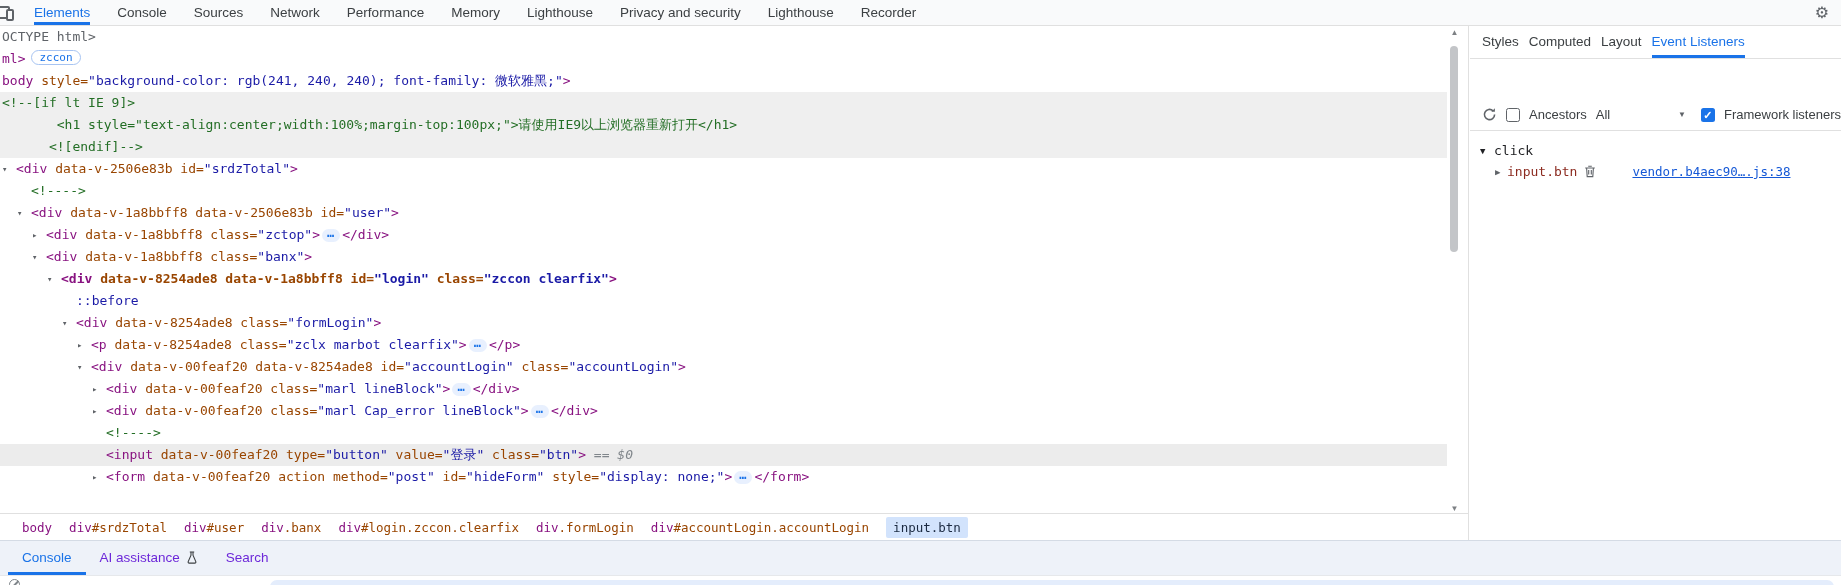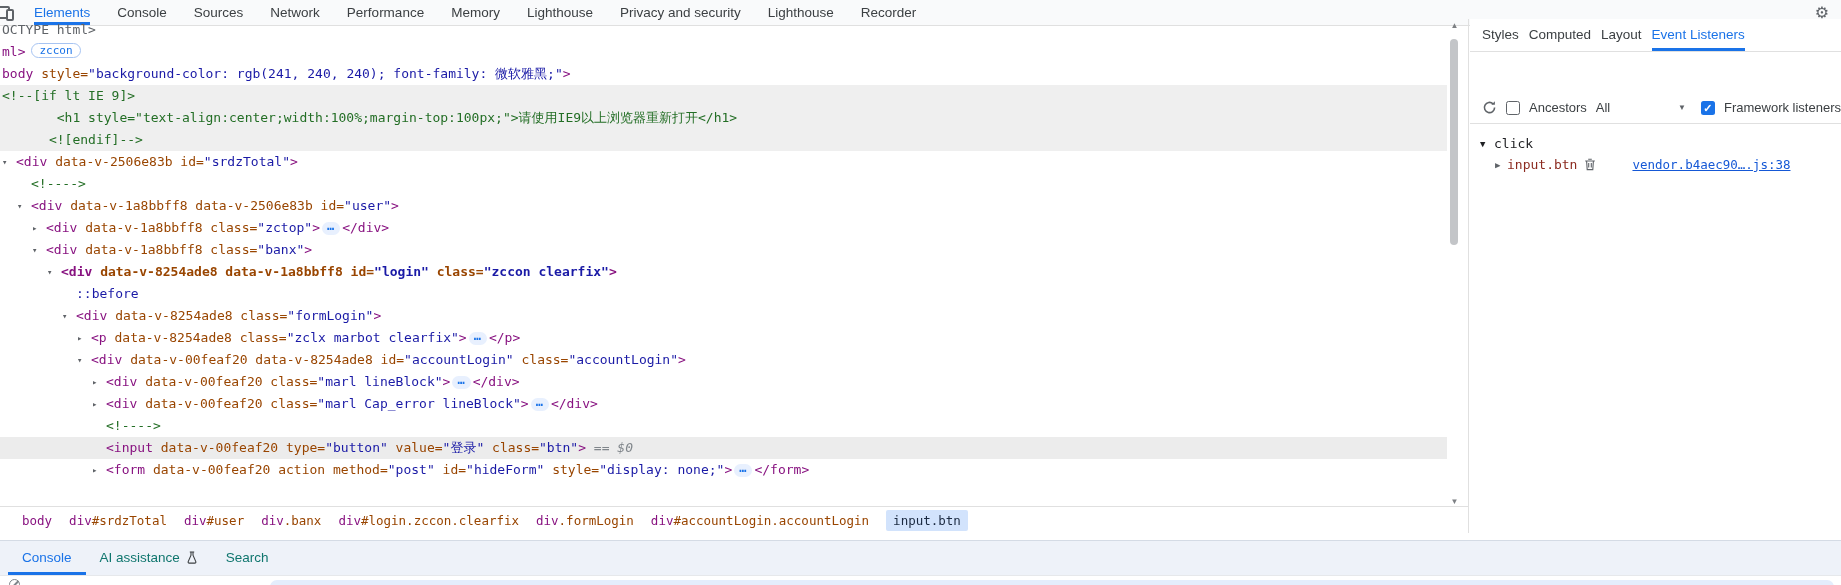--- a/index.html
+++ b/index.html
@@ -18,21 +18,21 @@
   .devicon{position:relative;width:34px;flex:0 0 34px;}
   .devicon .r1{position:absolute;left:-6px;top:6px;width:16px;height:13px;border:2px solid #5f6368;border-radius:2px;}
   .devicon .r2{position:absolute;left:6px;top:9px;width:8px;height:12px;border:2px solid #5f6368;border-radius:2px;background:#f9fafb;}
   .top-tabs{display:flex;gap:27px;align-items:stretch;}
   .ttab{display:flex;align-items:center;font-size:13.5px;color:#3c4043;cursor:default;
     border-bottom:3px solid transparent;padding-top:2px;white-space:nowrap;}
   .ttab.active{color:var(--blue);border-bottom-color:var(--blue);}
   .gear{position:absolute;right:12px;top:3px;font-size:16px;color:#5f6368;}
 
   
-  .main{position:absolute;left:0;top:19px;width:1707px;height:514px;}
+  .main{position:absolute;left:0;top:26px;width:1707px;height:514px;}
   .elements-panel{position:absolute;left:0;top:0;width:1469px;height:514px;border-right:1px solid var(--border);}
   .tree{position:absolute;left:0;top:0;width:1447px;height:487px;overflow:hidden;
     font-family:"DejaVu Sans Mono","Liberation Mono",monospace;font-size:13px;}
   .tline{height:22px;line-height:22px;white-space:pre;}
   .tline span{white-space:pre;}
   .hl-block{background:var(--hl);}
   .hl-sel{background:#ececec;}
   .arrow{display:inline-block;width:14px;color:#5f6368;font-size:9px;vertical-align:1px;}
   .c-t{color:var(--tag)} .c-a{color:var(--attr)} .c-v{color:var(--val)}
   .c-c{color:var(--com)} .c-g{color:var(--gray)}
@@ -72,21 +72,21 @@
   .evrow .tri{font-size:9px;color:#202124;width:14px;}
   .handrow{height:19px;display:flex;align-items:center;padding-left:15px;margin-top:2px;}
   .handrow .tri{font-size:9px;color:#5f6368;width:12px;}
   .nodeid{color:#8c2b20;}
   .trash{margin:0 6px 0 7px;display:flex;}
   .srclink{color:var(--link);text-decoration:underline;margin-left:30px;font-size:12.5px;}
 
   
   .drawer-tabs{position:absolute;left:0;top:540px;width:1841px;height:35px;background:#eef2f9;
     border-top:1px solid #d4dbe5;display:flex;align-items:stretch;gap:0;padding-left:8px;}
-  .dtab{display:flex;align-items:center;gap:6px;font-size:13.5px;color:#0f766e;
+  .dtab{display:flex;align-items:center;gap:6px;font-size:13.5px;color:#6d28d9;
     border-bottom:3px solid transparent;padding:2px 14px 0 14px;white-space:nowrap;}
   .dtab.active{color:var(--blue);border-bottom-color:var(--blue);}
   .flask{display:flex;}
   .sliver{position:absolute;left:0;top:575px;width:1841px;height:10px;background:#fff;border-top:1px solid #e6e8eb;}
   .noicon{position:absolute;left:9px;top:3px;width:11px;height:11px;border:1.5px solid #80868b;border-radius:50%;}
   .noicon:after{content:"";position:absolute;left:-1px;top:3.5px;width:11px;height:1.5px;background:#80868b;transform:rotate(-45deg);}
   .filterbar{position:absolute;left:270px;top:4px;width:1564px;height:14px;background:#e4edfc;border-radius:8px;}
 </style>
 </head>
 <body>

